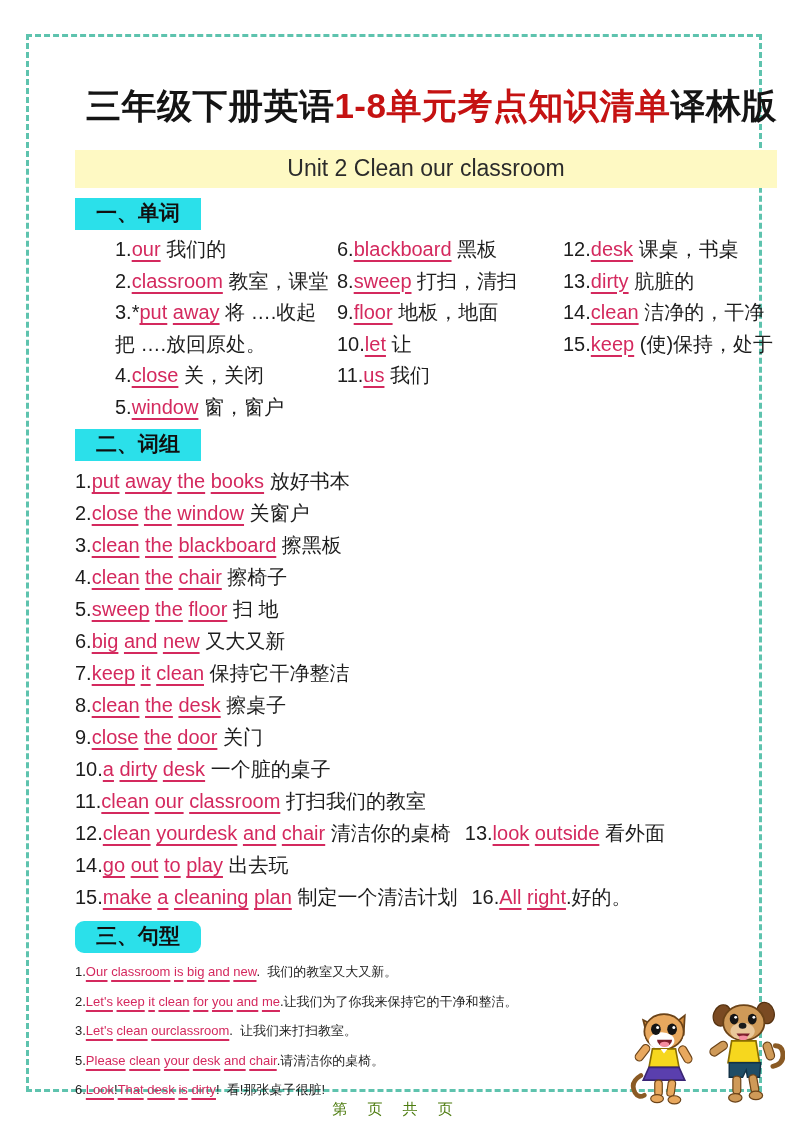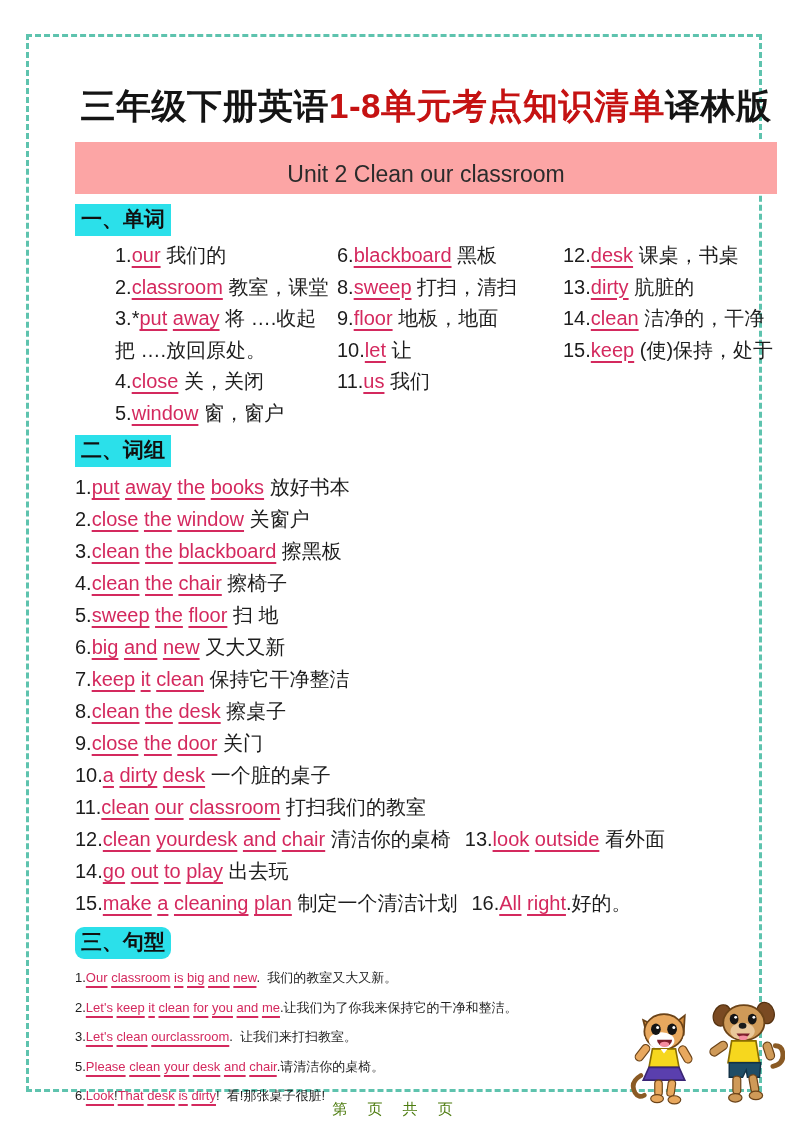--- a/index.html
+++ b/index.html
@@ -6,31 +6,31 @@
   .page{
     position:relative;width:793px;height:1122px;background:#ffffff;
     font-family:"Liberation Sans","DejaVu Sans",sans-serif;color:#1d1d1d;overflow:hidden;
   }
   .frame{
     position:absolute;left:26px;top:34px;width:736px;height:1058px;
     border:3px dashed #5ec3ae;box-sizing:border-box;
   }
   .content{position:absolute;left:46px;top:40px;width:702px;}
   .title{
-    margin:6px 0 12px;text-align:center;font-size:35px;font-weight:800;
+    margin:6px 0 20px;text-align:right;font-size:35px;font-weight:800;
     letter-spacing:0.5px;color:#141414;white-space:nowrap;
   }
   .title .red{color:#c51212;}
   .banner{
-    background:#fca5a5;text-align:center;font-size:23px;color:#2b2b2b;
-    padding:19px 0 6px;margin-bottom:4px;
+    background:#fef9c3;text-align:center;font-size:23px;color:#2b2b2b;
+    padding:5px 0 6px;margin-bottom:4px;
   }
   .chip{
     display:inline-block;background:#2be0ea;color:#101010;font-size:21px;
-    font-weight:700;padding:1px 6px 3px;margin:6px 0 4px;
+    font-weight:700;padding:1px 21px 3px;margin:6px 0 4px;
   }
   .chip.s3{margin-top:8px;border-radius:9px;}
   .wcols{display:flex;}
   .wcol1{width:222px;}
   .wcol2{width:226px;}
   .wcol3{flex:1;}
   .wline{font-size:20px;line-height:31.5px;white-space:nowrap;margin-left:40px;}
   .prow{font-size:20px;line-height:32px;}
   .prow .entry{white-space:nowrap;}
   .prow.twocol .entry{display:inline-block;width:379px;}

